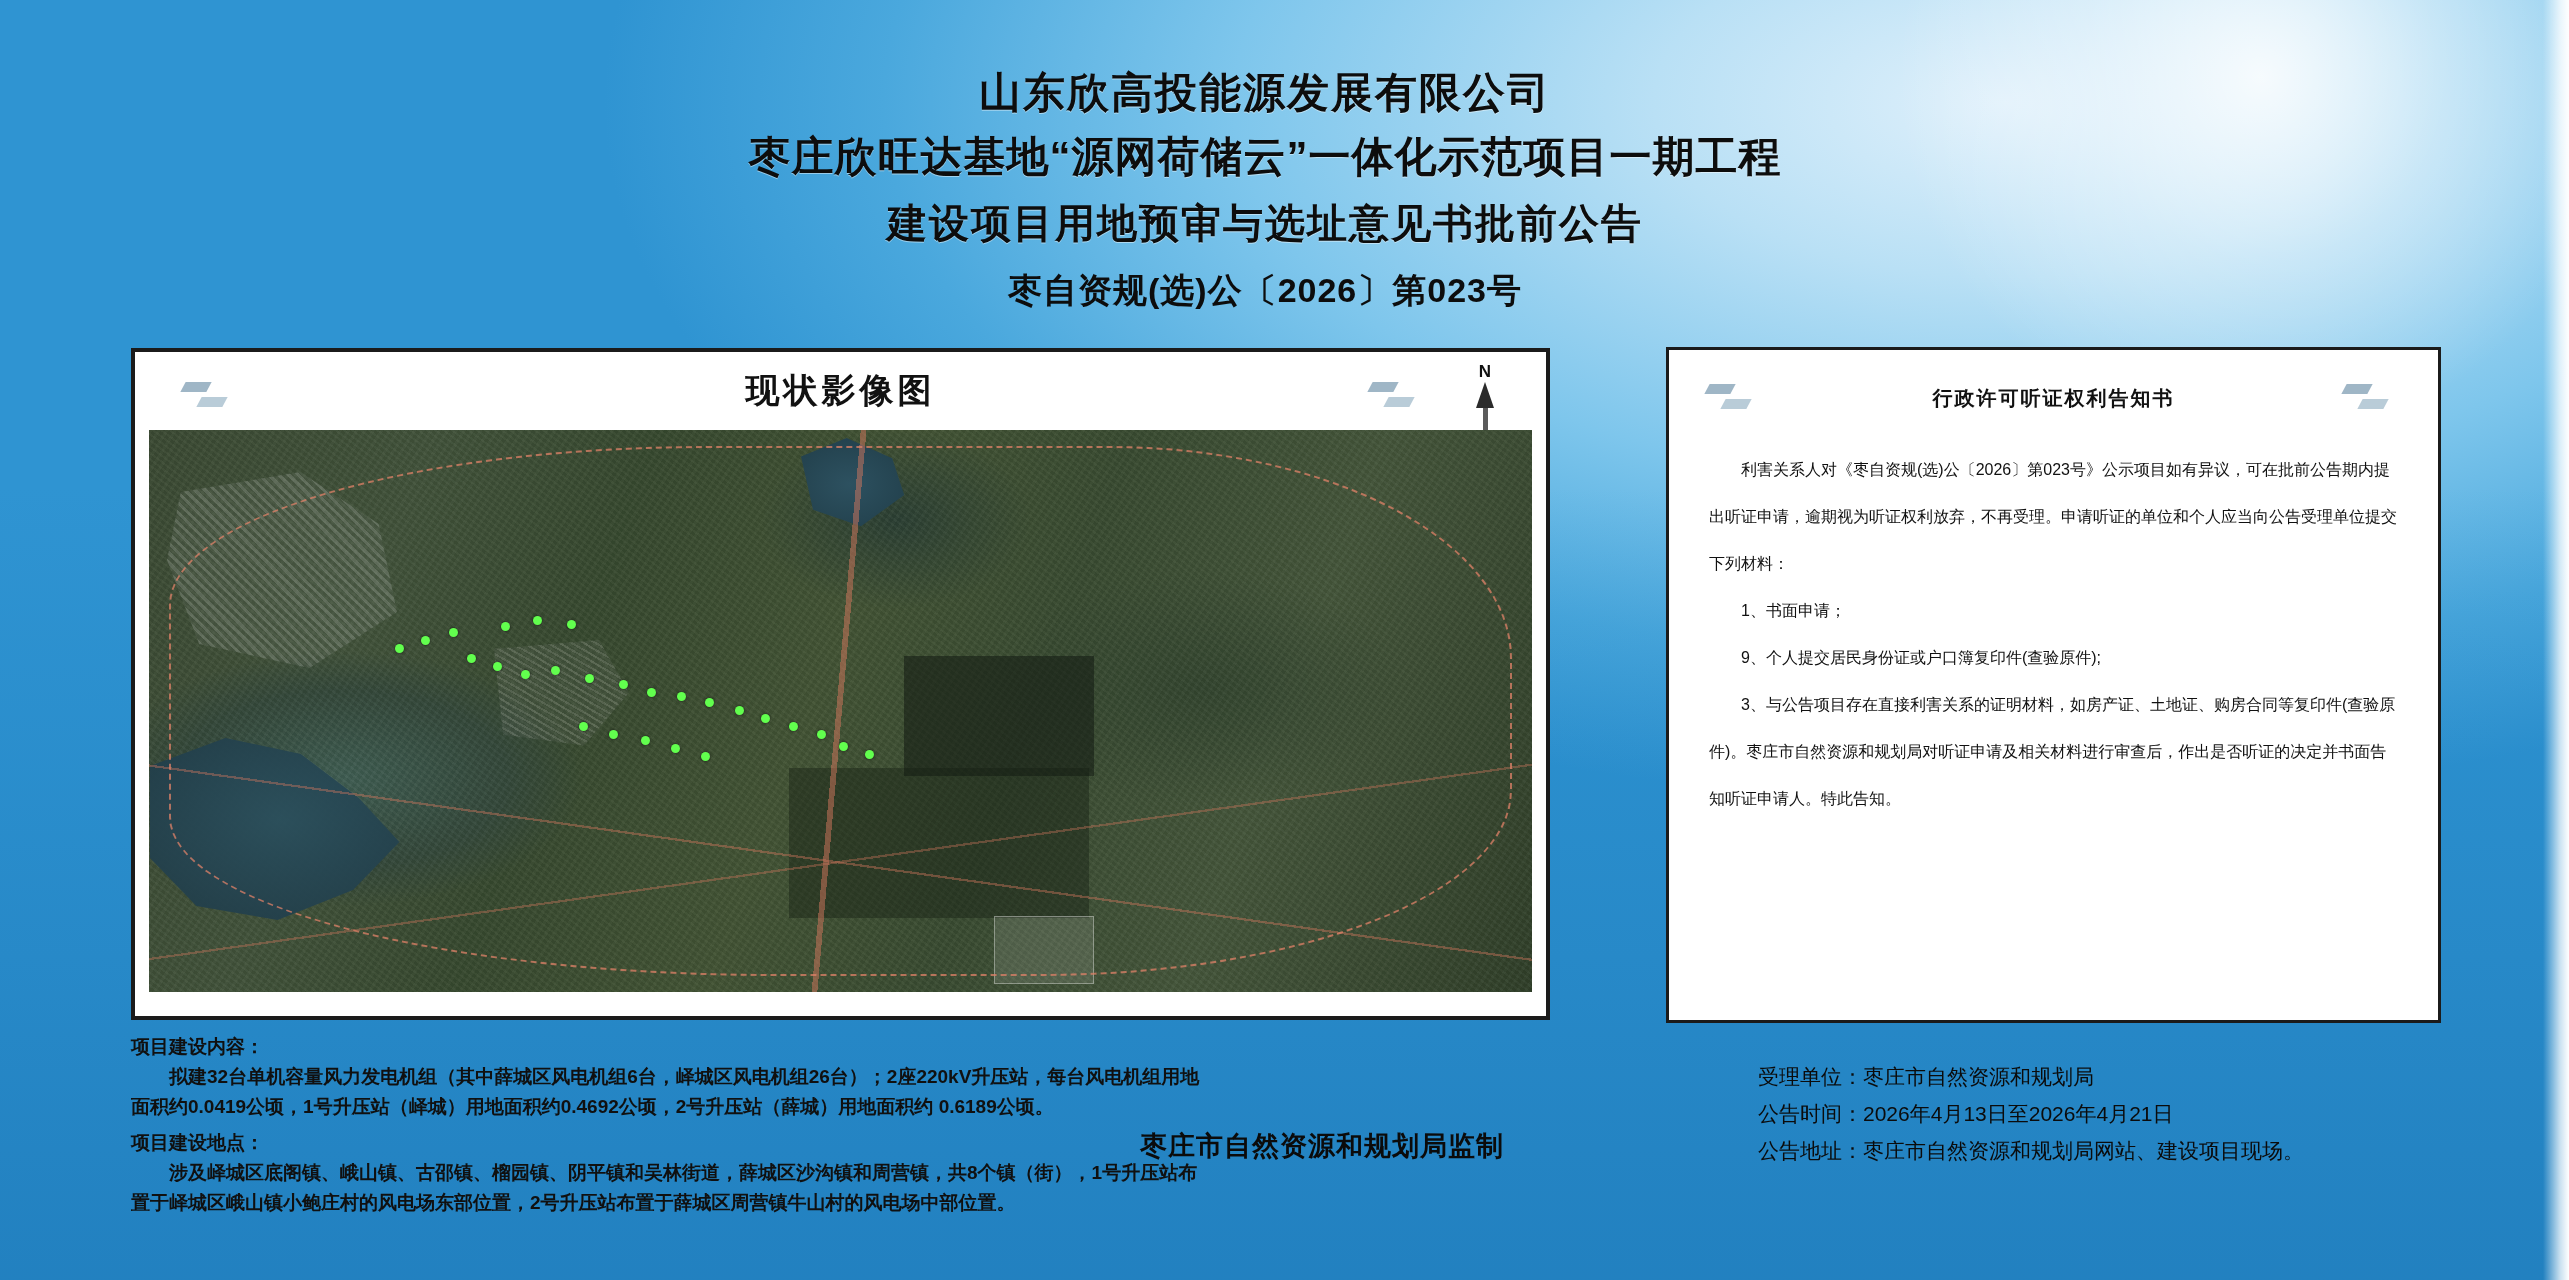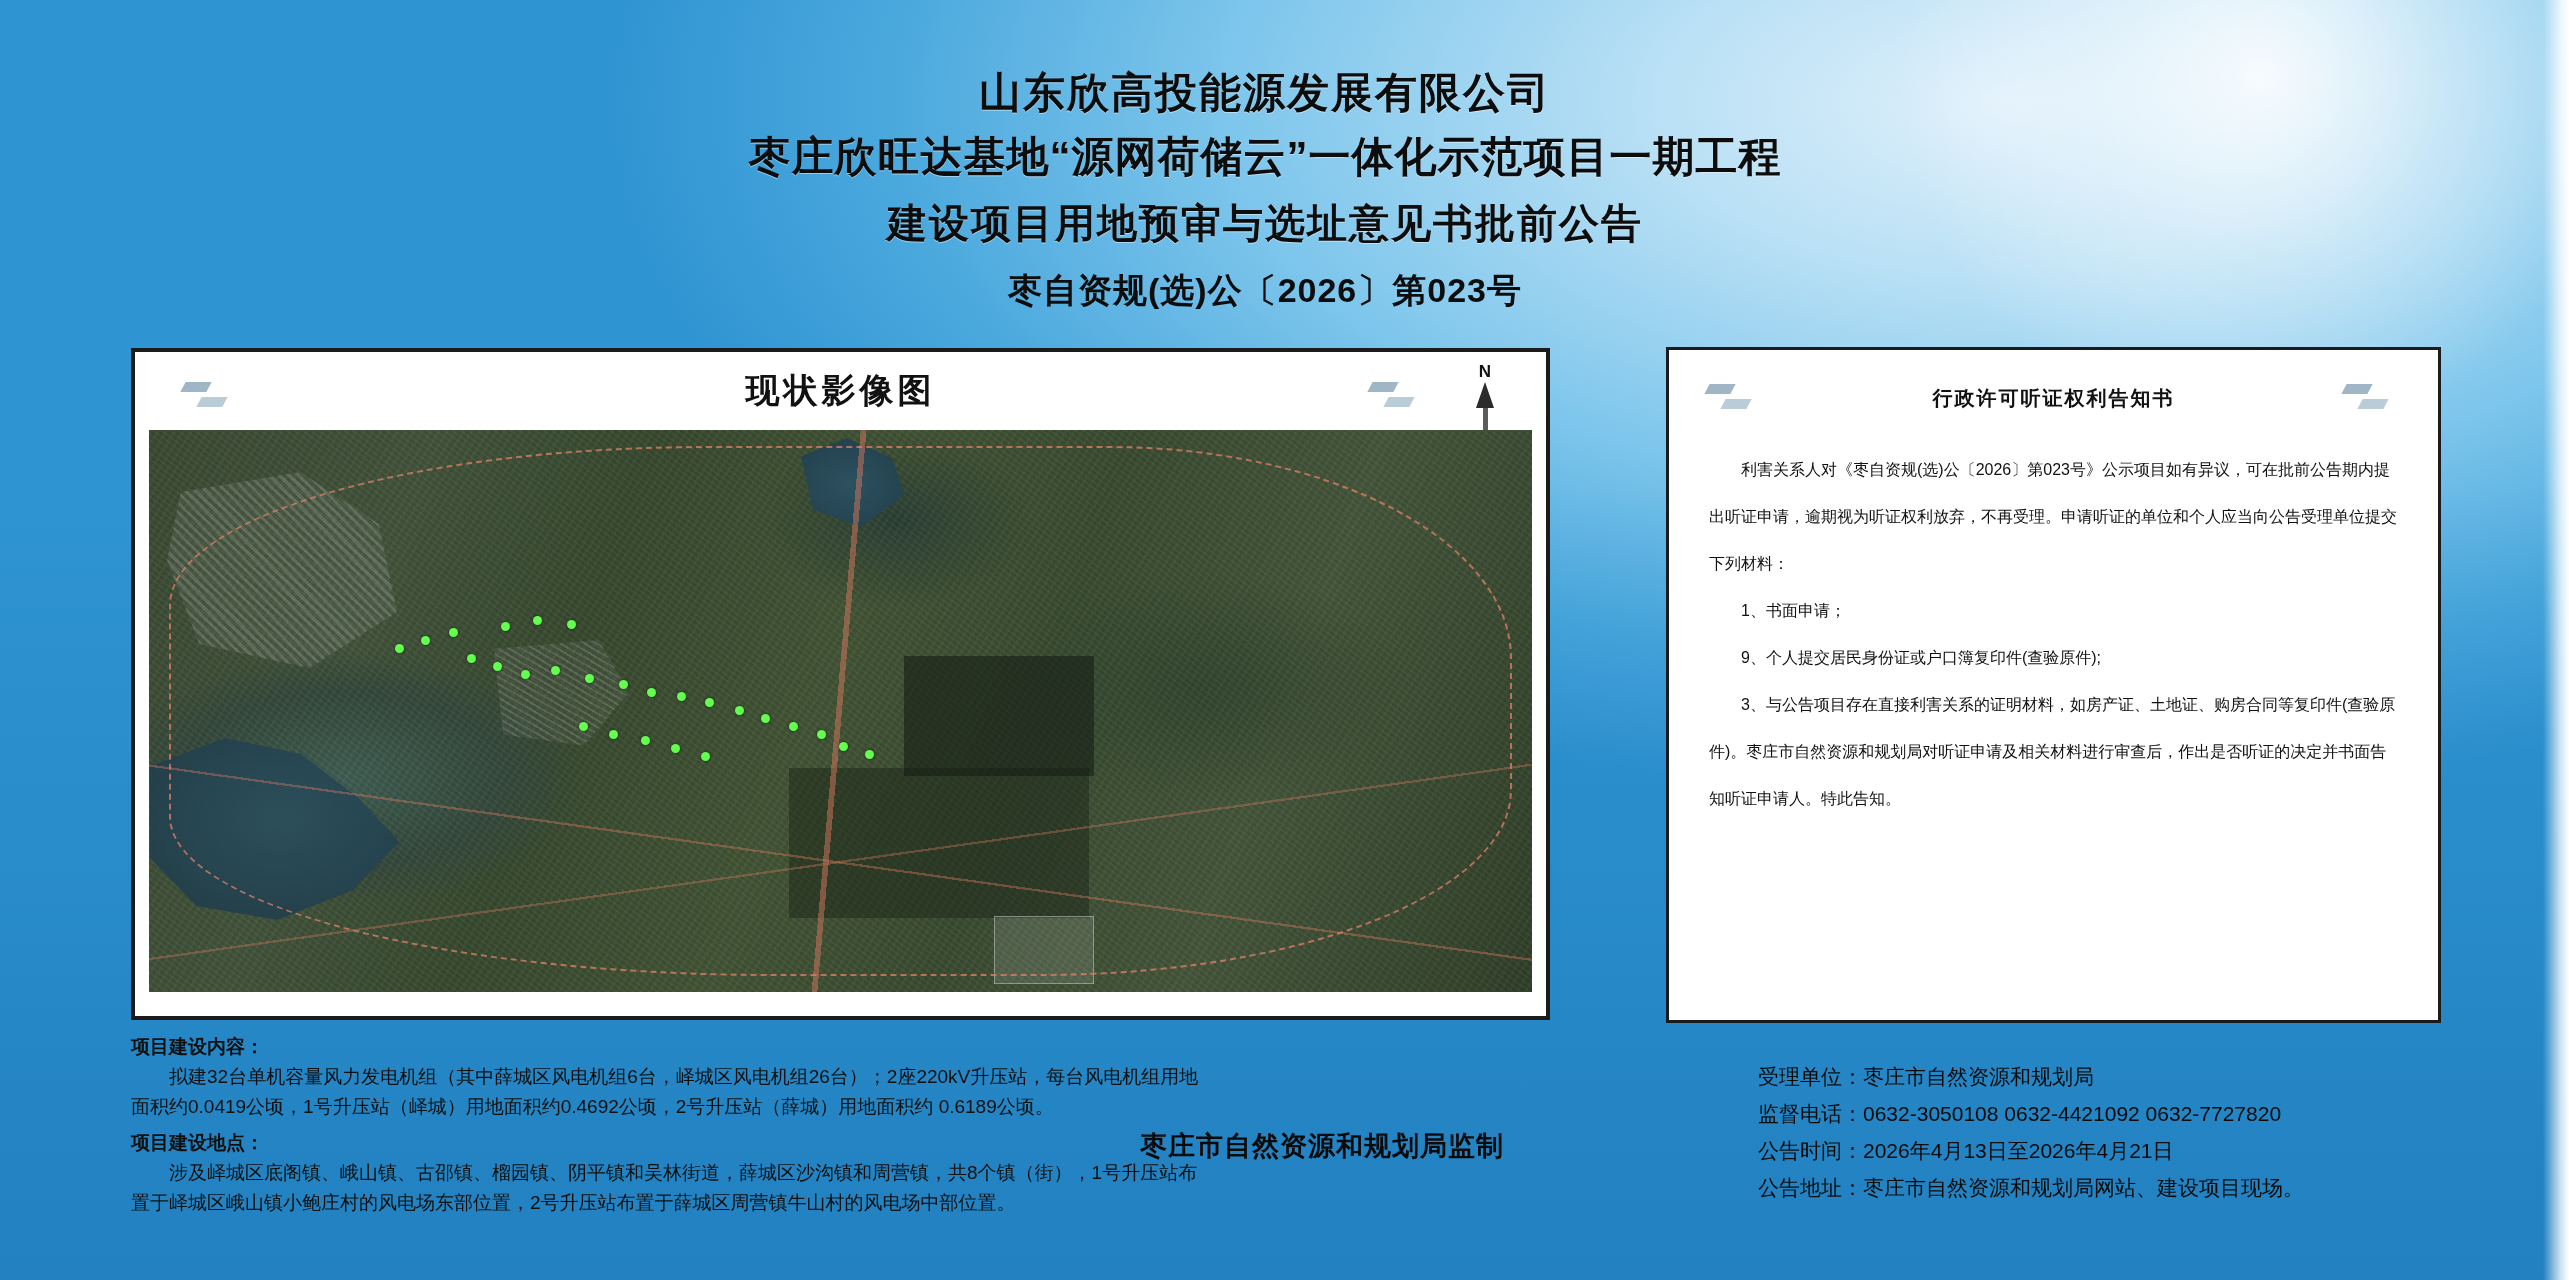--- a/index.html
+++ b/index.html
@@ -169,21 +169,21 @@
   .turbine {
     position: absolute; width: 9px; height: 9px; border-radius: 50%;
     background: #62ff4e; box-shadow: 0 0 3px rgba(0,0,0,.6);
   }
 
   .map-foot {
     position: absolute; left: 131px; top: 1032px; width: 1080px;
     color: #101010; font-size: 19px; line-height: 30px;
   }
   .map-foot .hd { font-weight: 700; font-size: 19px; }
-  .map-foot p { margin: 0; text-indent: 2em; }
+  .map-foot p { margin: 0; text-indent: 2em; font-weight: bold; }
   .map-foot .blk { margin-bottom: 6px; }
 
   .bureau {
     position: absolute; left: 1140px; top: 1128px;
     font-size: 27px; font-weight: 700; color: #0b0b0b;
     letter-spacing: 1px;
     text-align: center;
   }
 
   
@@ -322,17 +322,16 @@
     <div class="notice-body">
       <p>利害关系人对《枣自资规(选)公〔2026〕第023号》公示项目如有异议，可在批前公告期内提出听证申请，逾期视为听证权利放弃，不再受理。申请听证的单位和个人应当向公告受理单位提交下列材料：</p>
       <p>1、书面申请；</p>
       <p>9、个人提交居民身份证或户口簿复印件(查验原件);</p>
       <p>3、与公告项目存在直接利害关系的证明材料，如房产证、土地证、购房合同等复印件(查验原件)。枣庄市自然资源和规划局对听证申请及相关材料进行审查后，作出是否听证的决定并书面告知听证申请人。特此告知。</p>
     </div>
   </div>
 
   <div class="right-foot">
     <div>受理单位：枣庄市自然资源和规划局</div>
-    <div>监督电话：0632-3050108   0632-4421092  0632-7727820</div>
     <div>公告时间：2026年4月13日至2026年4月21日</div>
     <div>公告地址：枣庄市自然资源和规划局网站、建设项目现场。</div>
   </div>
 </div>
 
 </body></html>

